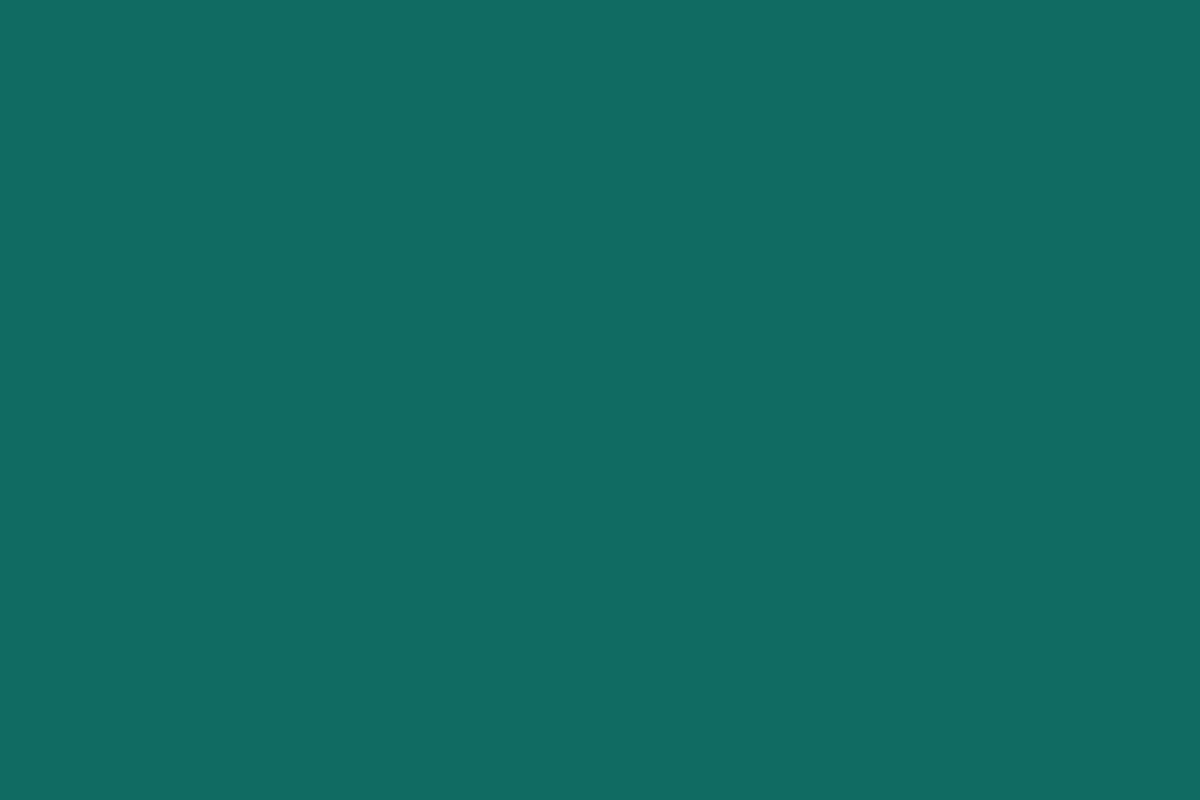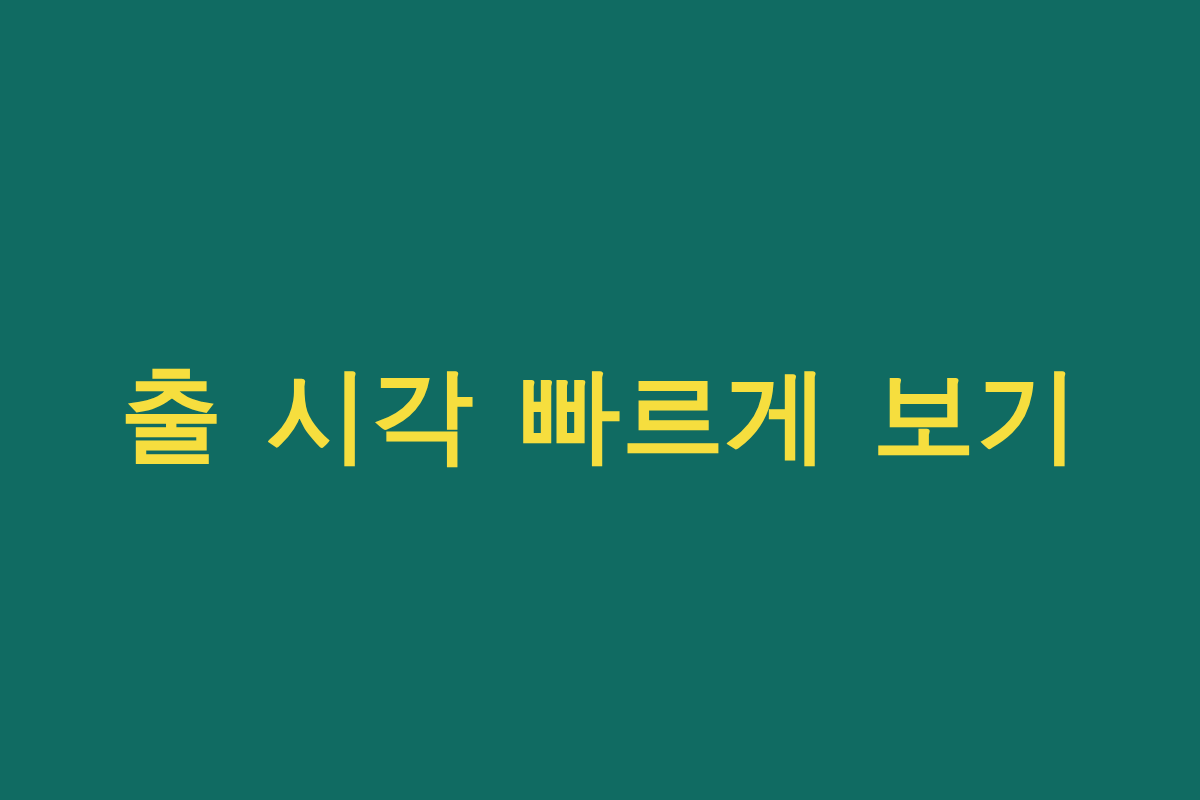--- a/index.html
+++ b/index.html
@@ -46,15 +46,14 @@
   #headline .line {
     display: block;
     white-space: nowrap;
   }
 </style>
 </head>
 <body>
 
 <div id="banner" style="background: rgb(16, 107, 98);">
   <h1 id="headline" style="color: rgb(246, 222, 62);">
-    <span class="line">출 시각 빠르게 보기</span>
   </h1>
 </div>
 
 </body></html>

